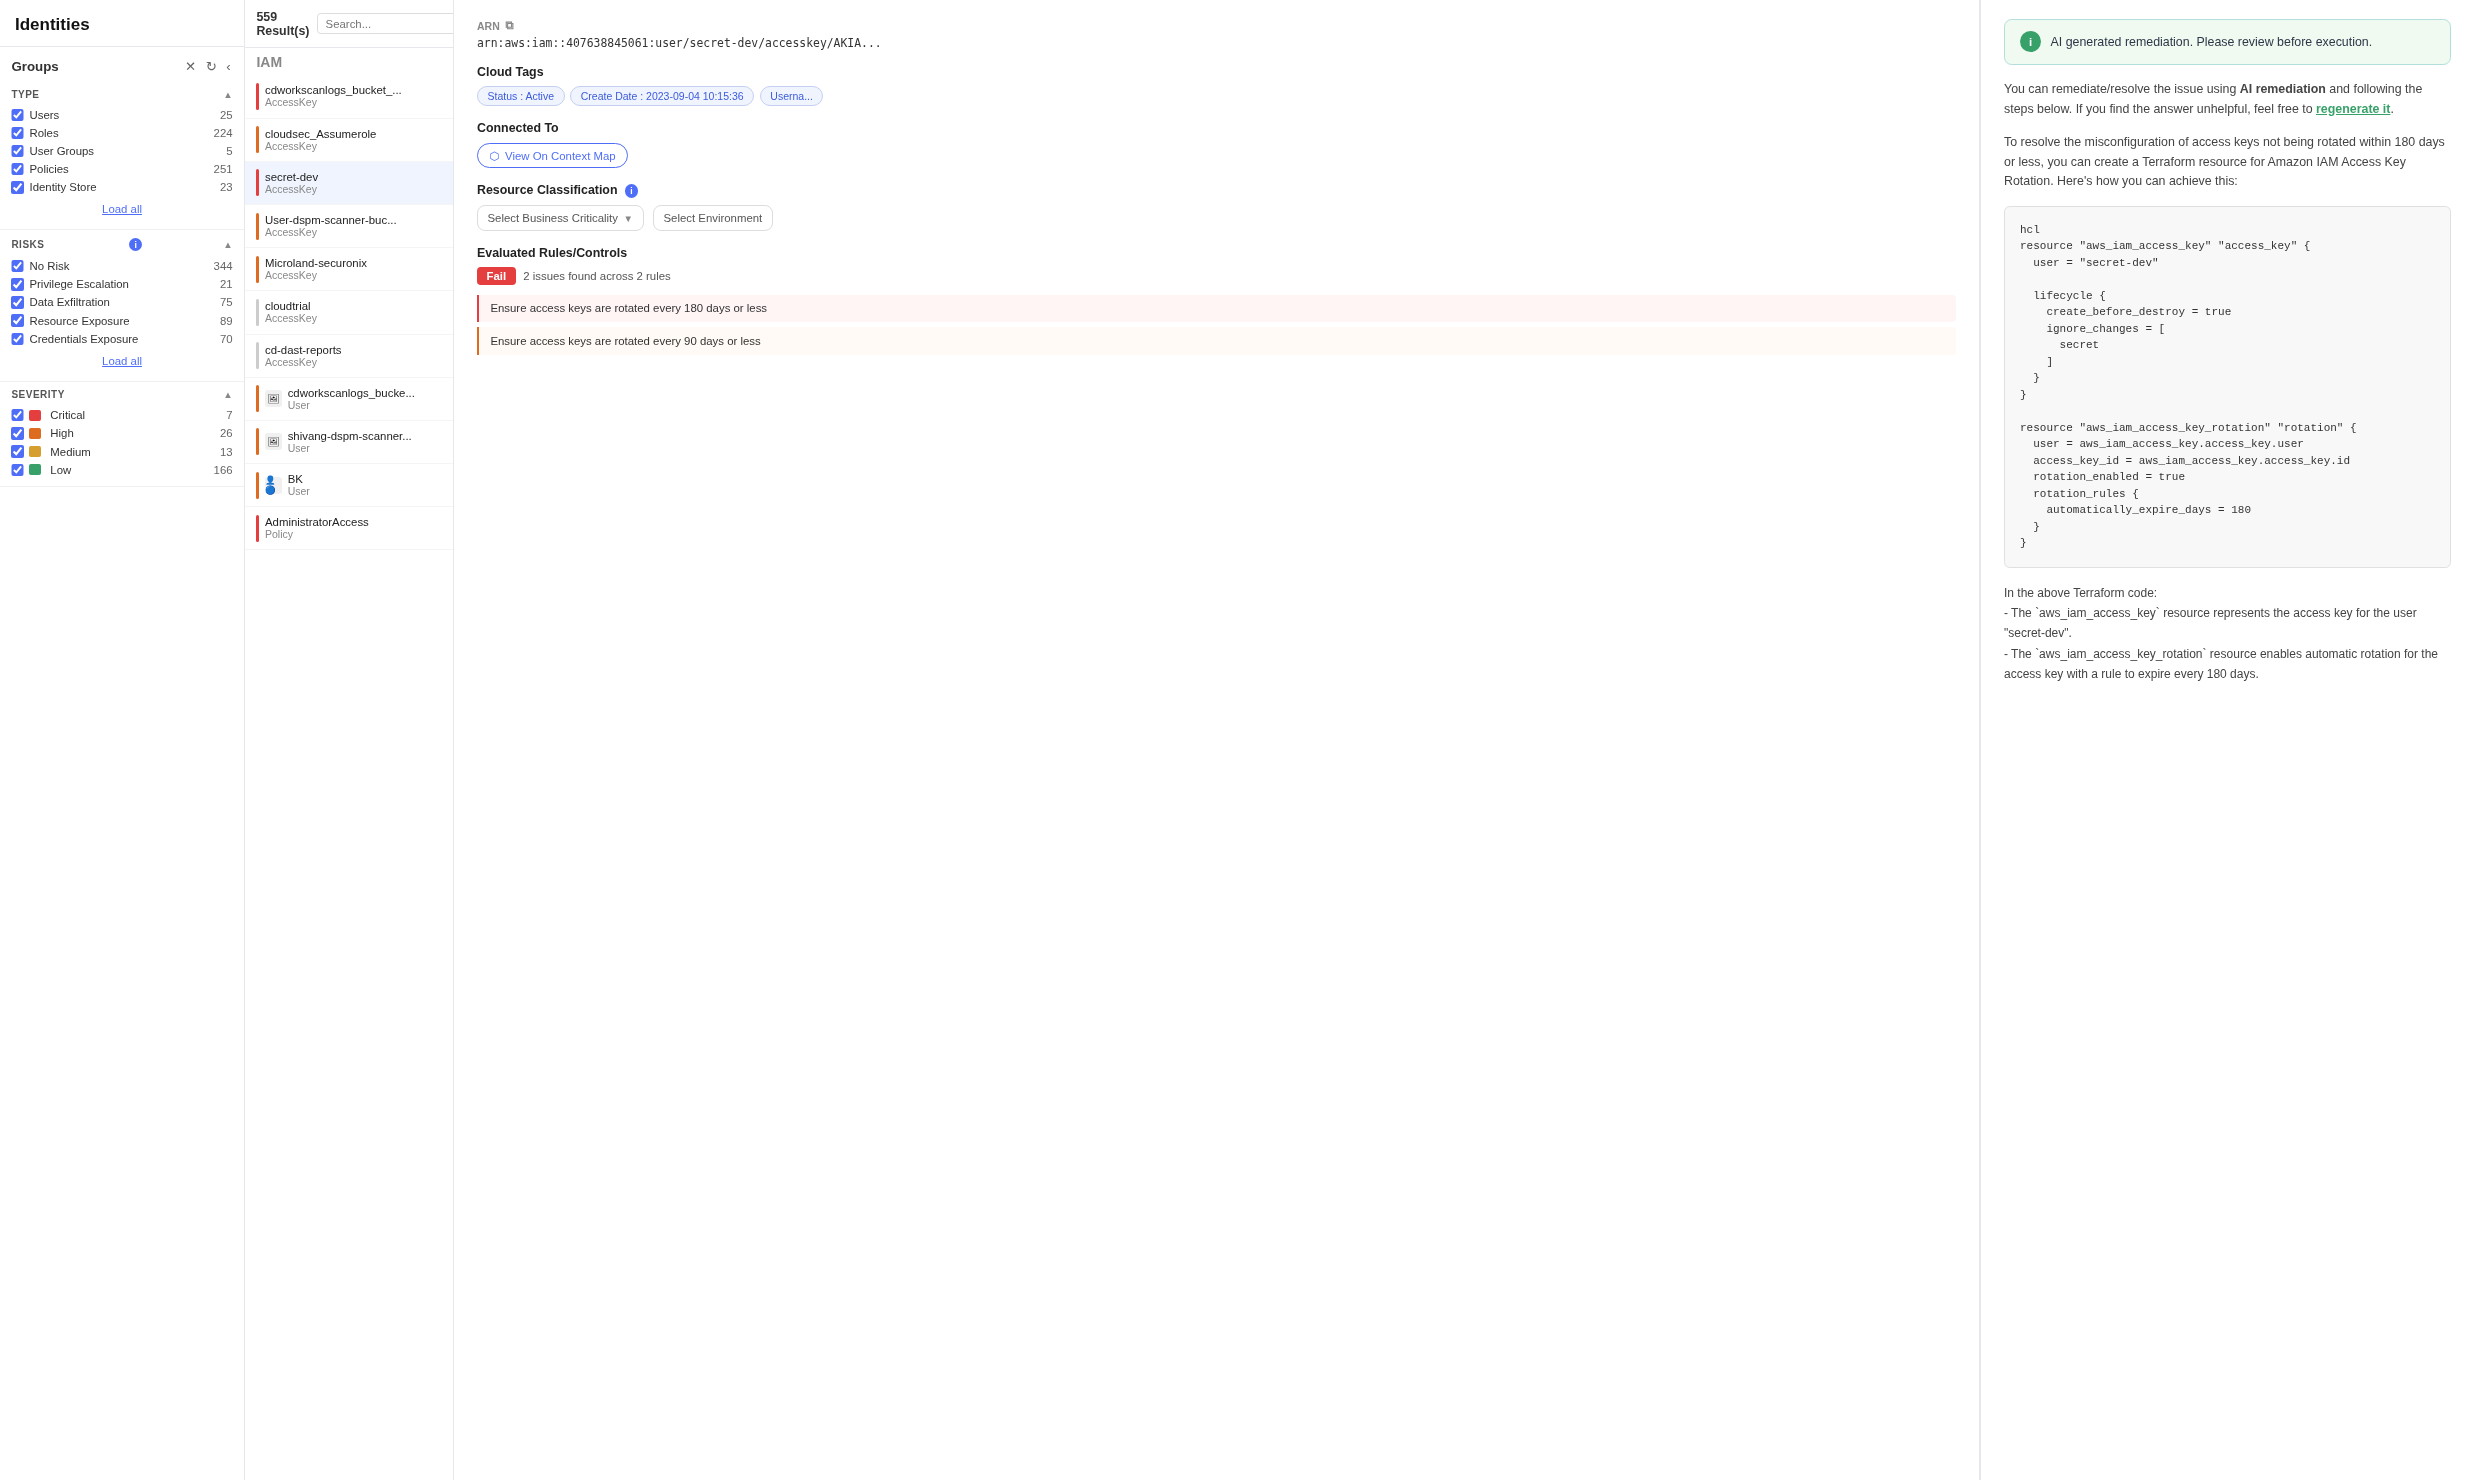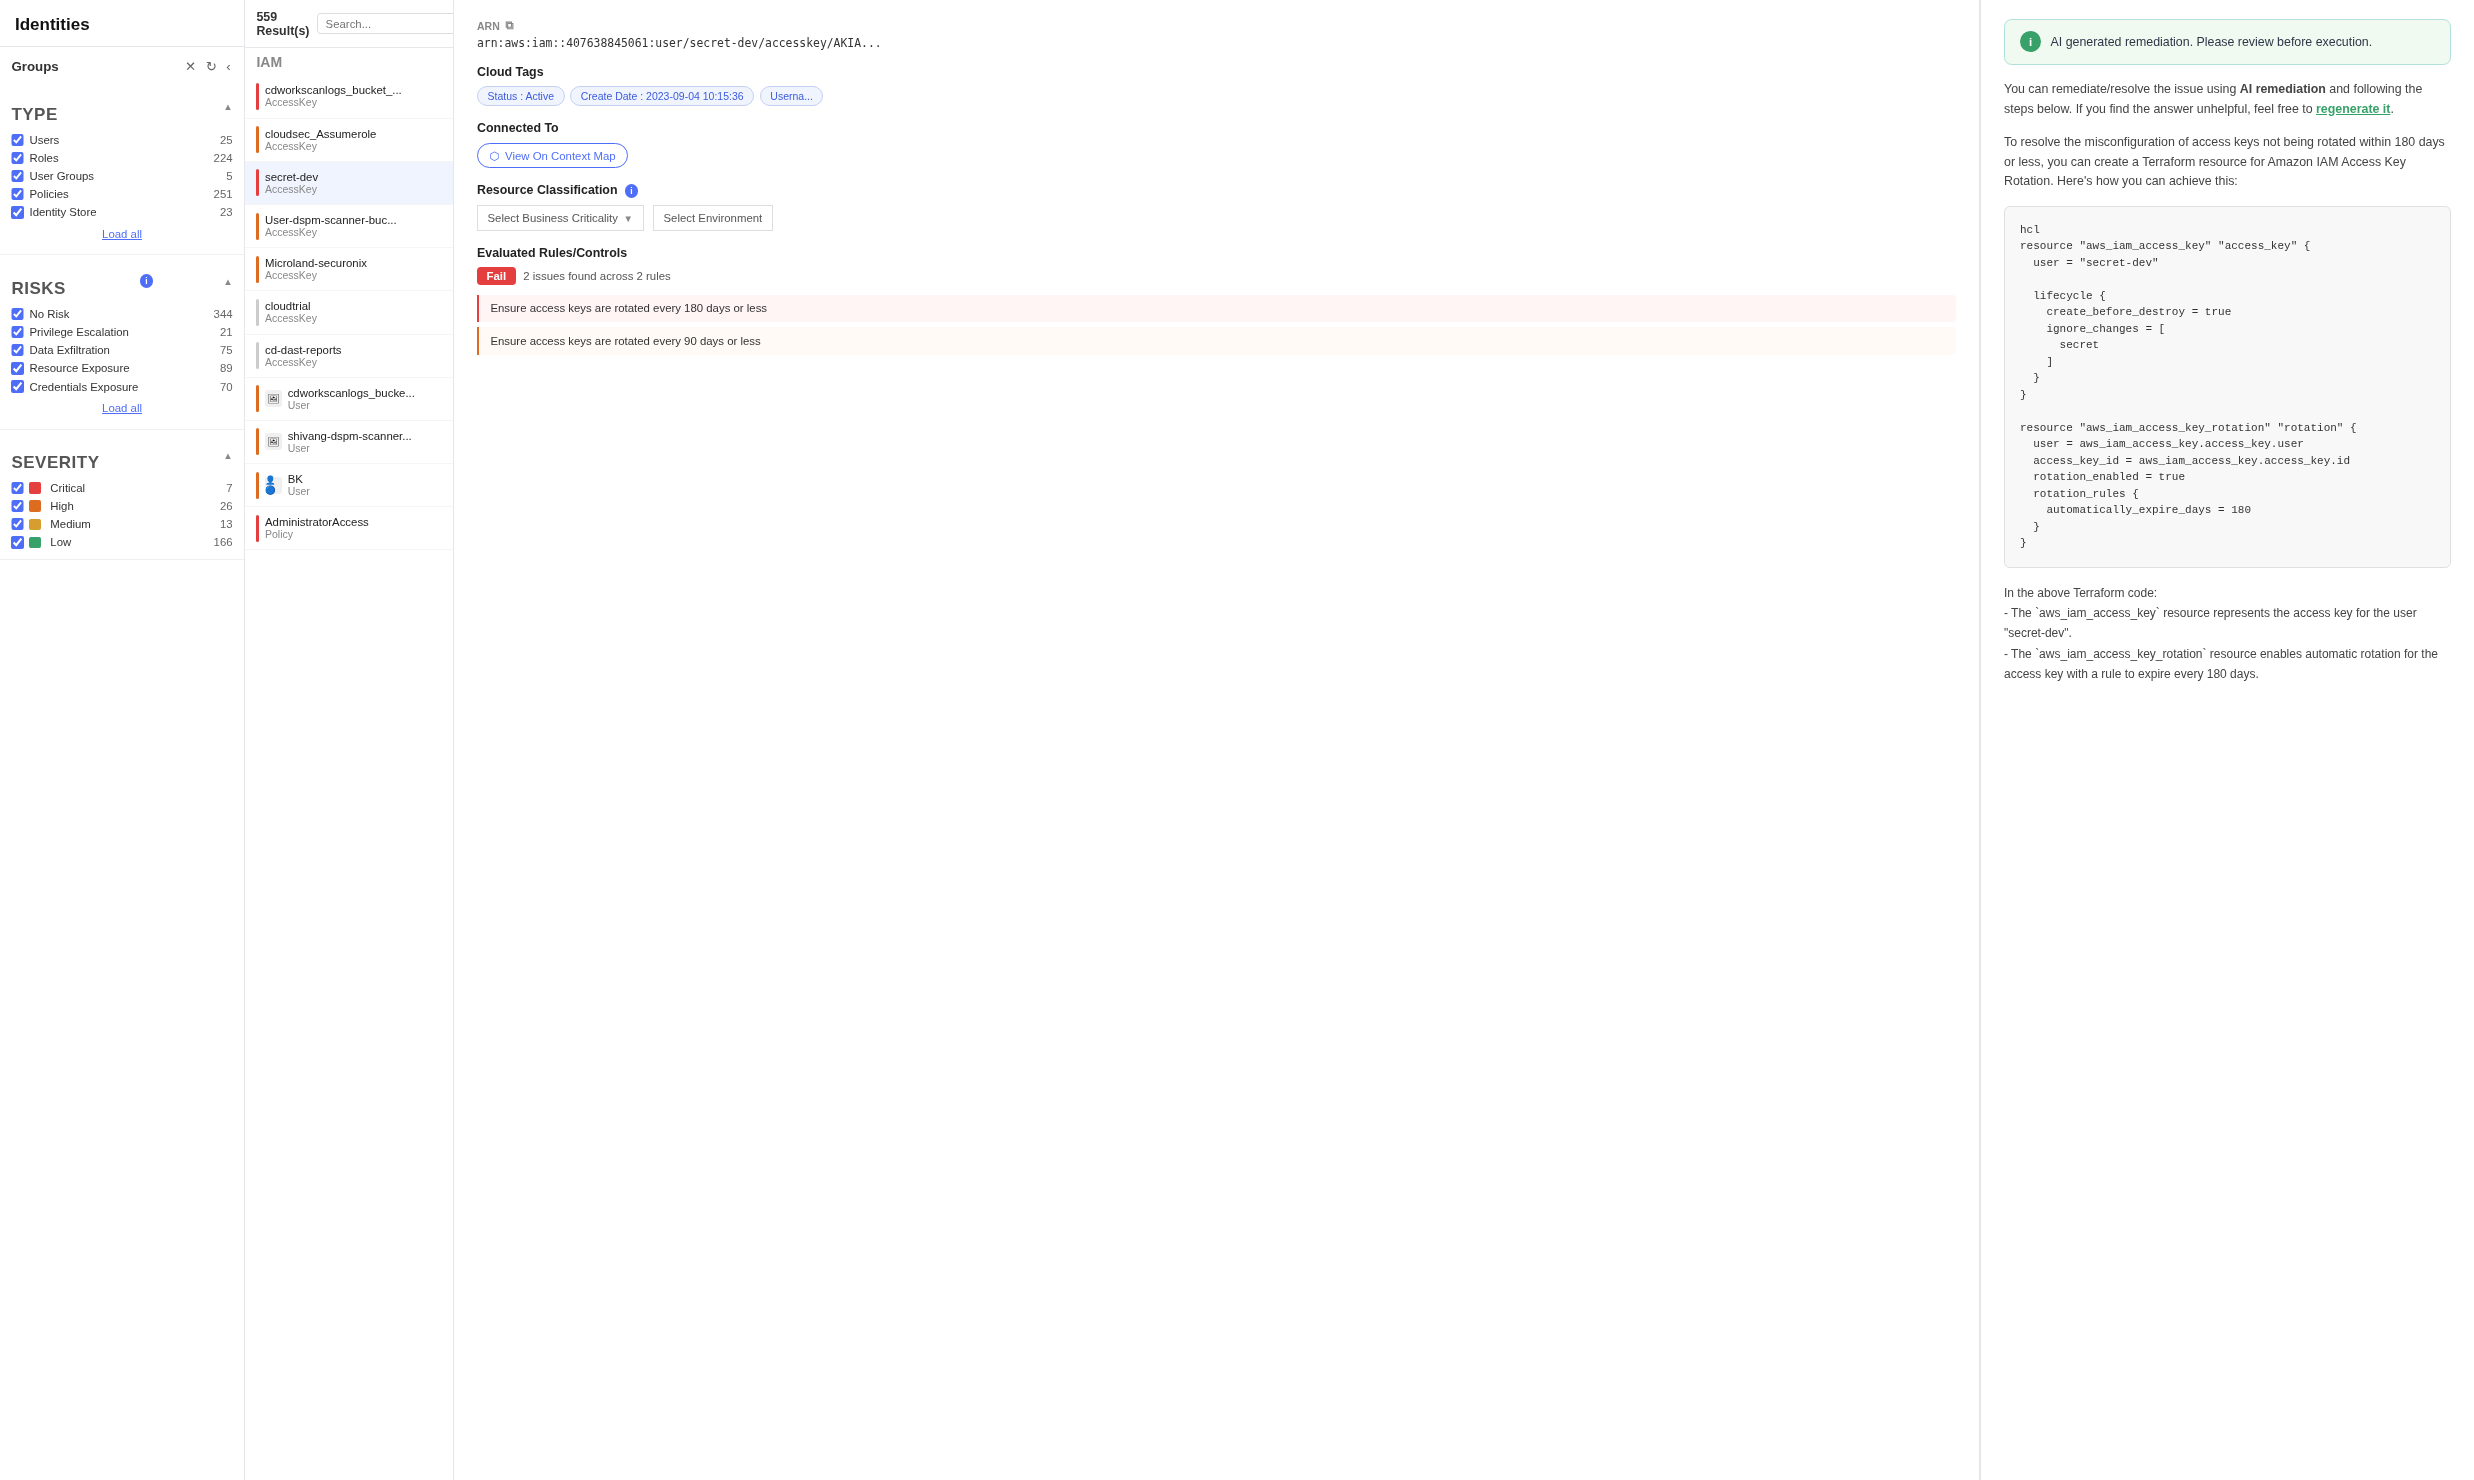--- a/index.html
+++ b/index.html
@@ -51,26 +51,25 @@
       border-bottom: 1px solid #f0f0f0;
     }
     .filter-section-header {
       display: flex;
       align-items: center;
       justify-content: space-between;
       margin-bottom: 5.7px;
       cursor: pointer;
     }
     .filter-section-title {
-      font-size: 17px;
+      font-size: 10px;
       font-weight: 600;
       color: #555;
       text-transform: uppercase;
       letter-spacing: 0.5px;
-      margin-top: 16px;
     }
     .chevron { font-size: 9.5px; color: #888; }
 
     .filter-item {
       display: flex;
       align-items: center;
       justify-content: space-between;
       padding: 2.9px 0;
     }
     .filter-item-left {
@@ -247,21 +246,21 @@
       cursor: pointer;
     }
 
     .resource-classification-section { margin-bottom: 15px; }
     .classification-row { display: flex; gap: 9.5px; }
     .select-dropdown {
       display: flex;
       align-items: center;
       gap: 5.7px;
       border: 1px solid #ddd;
-      border-radius: 0;
+      border-radius: 8px;
       padding: 5.7px 9.5px;
       font-size: 11.4px;
       color: #555;
       cursor: pointer;
       background: #fff;
     }
     .select-arrow { font-size: 9.5px; color: #888; }
 
     .rules-section { margin-bottom: 15px; }
     .fail-badge {

